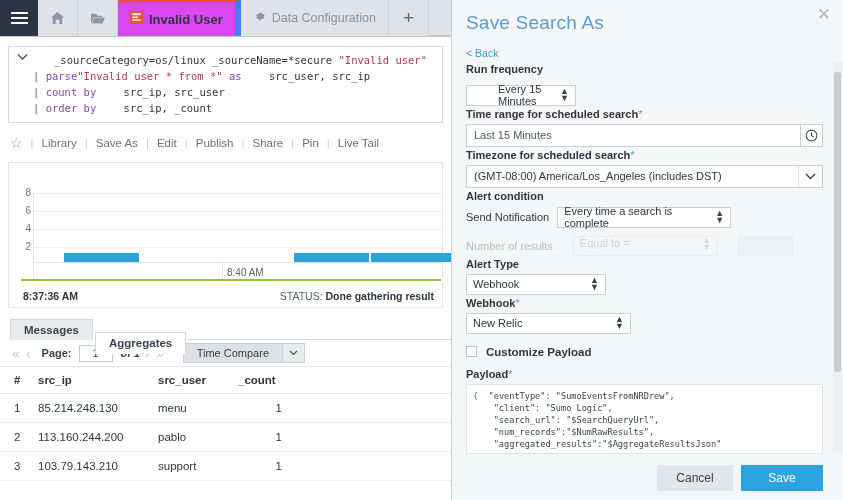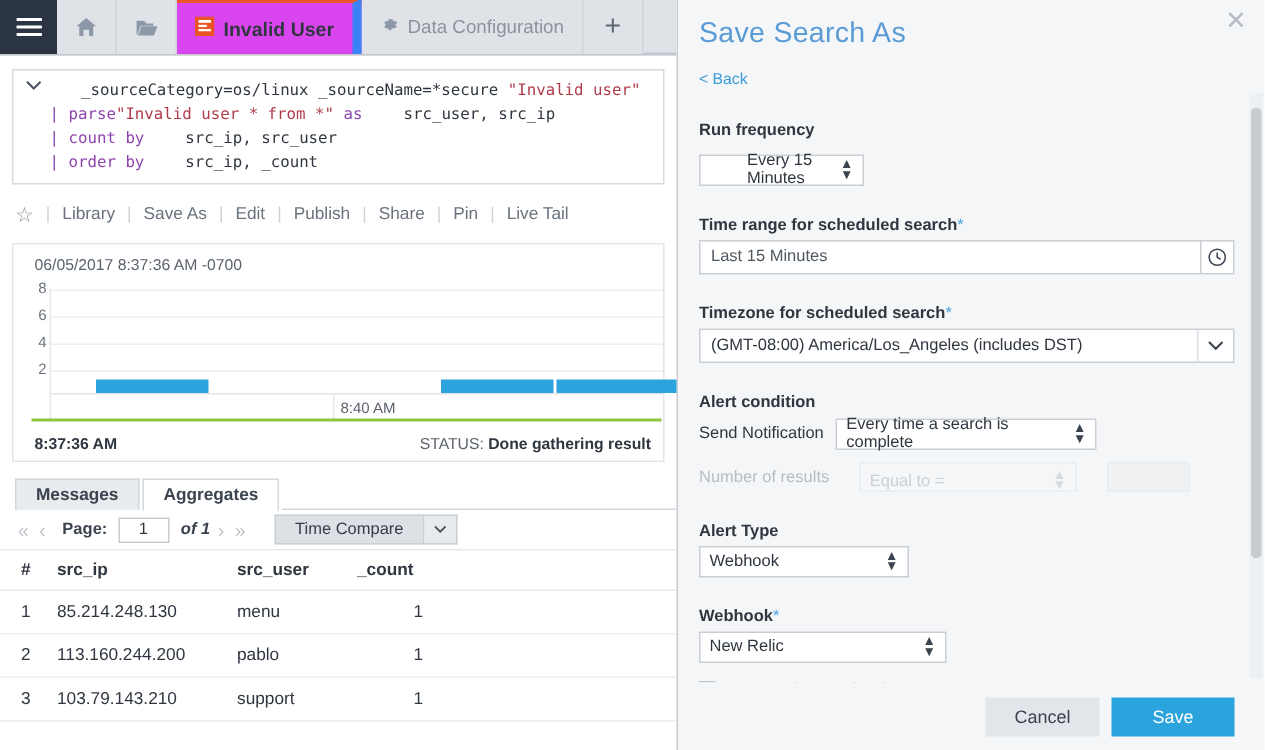--- a/index.html
+++ b/index.html
@@ -71,21 +71,21 @@
                padding: 0 8px 0 14px; font-size: 10.5px; }
   .statusrow .t { color: #2f3640; font-weight: bold; }
   .statusrow .s { margin-left: auto; color: #5a626c; }
   .statusrow .s b { color: #2f3640; }
 
   
   .restabs { display: flex; margin: 9px 0 0 10px; align-items: flex-end; height: 23px; }
   .rtab { font-size: 11.5px; padding: 4px 13px 4px 13px; background: #e9ecef;
           border: 1px solid #d3d8dd; color: #3b434e; cursor: pointer; margin-right: 2px;
           border-bottom: none; font-weight: bold; }
-  .rtab.active { background: #fff; border-bottom: 1px solid #fff; position: relative; top: 1px; }
+  .rtab.active { background: #fff; border-bottom: 1px solid #fff; position: relative; top: 14px; }
   .restabline { flex: 1; border-bottom: 1px solid #d3d8dd; height: 100%; }
 
   
   .pager { display: flex; align-items: center; height: 27px; padding: 0 0 0 10px;
            gap: 3px; font-size: 11px; color: #3b434e; border-bottom: 1px solid #e6e9ec; }
   .pg { color: #c0c6cd; padding: 0 2px; cursor: pointer; font-size: 13px; }
   .pager .lbl { font-weight: bold; margin: 0 4px 0 6px; }
   .pgin { width: 34px; height: 17px; border: 1px solid #c7ccd2; text-align: center;
           font-size: 11px; font-family: "Liberation Sans", sans-serif; color: #2f3640; }
   .pager .of { font-weight: bold; margin-left: 5px; font-style: italic; }
@@ -110,21 +110,21 @@
   th.c-cnt { text-align: left; }
 
   
   .right { position: relative; width: 391px; height: 500px; background: #f4f6f8; }
   .close { position: absolute; right: 12px; top: 6px; font-size: 17px; color: #b6bcc3;
            cursor: pointer; line-height: 1; font-family: "DejaVu Sans", sans-serif; }
   .rpad { padding: 12px 20px 0 14px; height: 455px; overflow: hidden; }
   .rtitle { color: #5b9bd5; font-size: 19px; font-weight: normal; letter-spacing: .2px; }
   .back { color: #3c9ad6; font-size: 10.5px; margin-top: 13px; display: inline-block;
           cursor: pointer; }
-  .fl { font-size: 11px; font-weight: bold; color: #2f3640; margin: 20px 0 4px 0; }
+  .fl { font-size: 11px; font-weight: bold; color: #2f3640; margin: 2px 0 4px 0; }
   .fl .req { color: #4aa3df; font-weight: normal; }
   .sel { height: 21px; border: 1px solid #c9ced4; background: #fff; font-size: 11px;
          color: #2f3640; display: inline-flex; align-items: center; padding: 0 6px;
          cursor: pointer; position: relative; }
   .sel .sp { margin-left: 10px; color: #3b434e; font-size: 9px; line-height: 7px;
              display: flex; flex-direction: column; }
   .sel.w-freq { width: 110px; padding-left: 31px; }
   .sel.w-alert { width: 140px; }
   .sel.w-hook { width: 165px; }
   .sel.w-notif { width: 174px; }
@@ -137,21 +137,21 @@
   .selwide { width: 100%; height: 23px; border: 1px solid #c9ced4; background: #fff;
              display: flex; align-items: center; font-size: 11px; color: #2f3640;
              padding: 0 0 0 7px; cursor: pointer; }
   .selwide .cv { margin-left: auto; width: 24px; height: 21px; border-left: 1px solid #dde1e5;
                  display: flex; align-items: center; justify-content: center; }
   .alertrow { display: flex; align-items: center; gap: 8px; margin-top: 5px; }
   .alertrow .t { font-size: 11px; color: #2f3640; }
   .numrow { display: flex; align-items: center; gap: 20px; margin-top: 8px; opacity: .45; }
   .numrow .t { font-size: 11px; color: #6e767f; }
   .numsel { width: 145px; height: 20px; border: 1px solid #e0e4e8; background: #f7f8fa;
-            display: flex; align-items: flex-end; padding: 0 6px; font-size: 11px; color: #9aa2aa; }
+            display: flex; align-items: flex-start; padding: 0 6px; font-size: 11px; color: #9aa2aa; }
   .numsel .sp { margin-left: auto; color: #b4bbc2; font-size: 9px; line-height: 7px;
                 display: flex; flex-direction: column; }
   .numin { width: 55px; height: 20px; background: #e9ecef; border: 1px solid #e0e4e8; }
   .cbrow { display: flex; align-items: center; gap: 9px; margin-top: 12px; }
   .cb { width: 11px; height: 11px; border: 1px solid #b9c0c7; background: #fff; cursor: pointer; }
   .cbrow .t { font-size: 11.5px; color: #2f3640; font-weight: bold; }
   .payload { margin-top: 4px; background: #fff; border: 1px solid #dfe3e7; height: 70px;
              overflow: hidden; padding: 5px 6px; }
   .payload pre { font-family: "DejaVu Sans Mono", monospace; font-size: 8.6px;
                  line-height: 12px; color: #3b434e; white-space: pre; }
@@ -247,21 +247,20 @@
       <a>Publish</a>
       <span class="sep">|</span>
       <a>Share</a>
       <span class="sep">|</span>
       <a>Pin</a>
       <span class="sep">|</span>
       <a>Live Tail</a>
     </div>
 
     <div class="chartbox">
-      <div class="chart-ts">06/05/2017 8:37:36 AM -0700</div>
       <div class="plot">
         <div class="ylab" style="top:4px">8</div>
         <div class="ylab" style="top:22px">6</div>
         <div class="ylab" style="top:40px">4</div>
         <div class="ylab" style="top:58px">2</div>
         <div class="gline" style="top:4px"></div>
         <div class="gline" style="top:22px"></div>
         <div class="gline" style="top:40px"></div>
         <div class="gline" style="top:58px"></div>
         <div class="axis" style="bottom:18px"></div>

